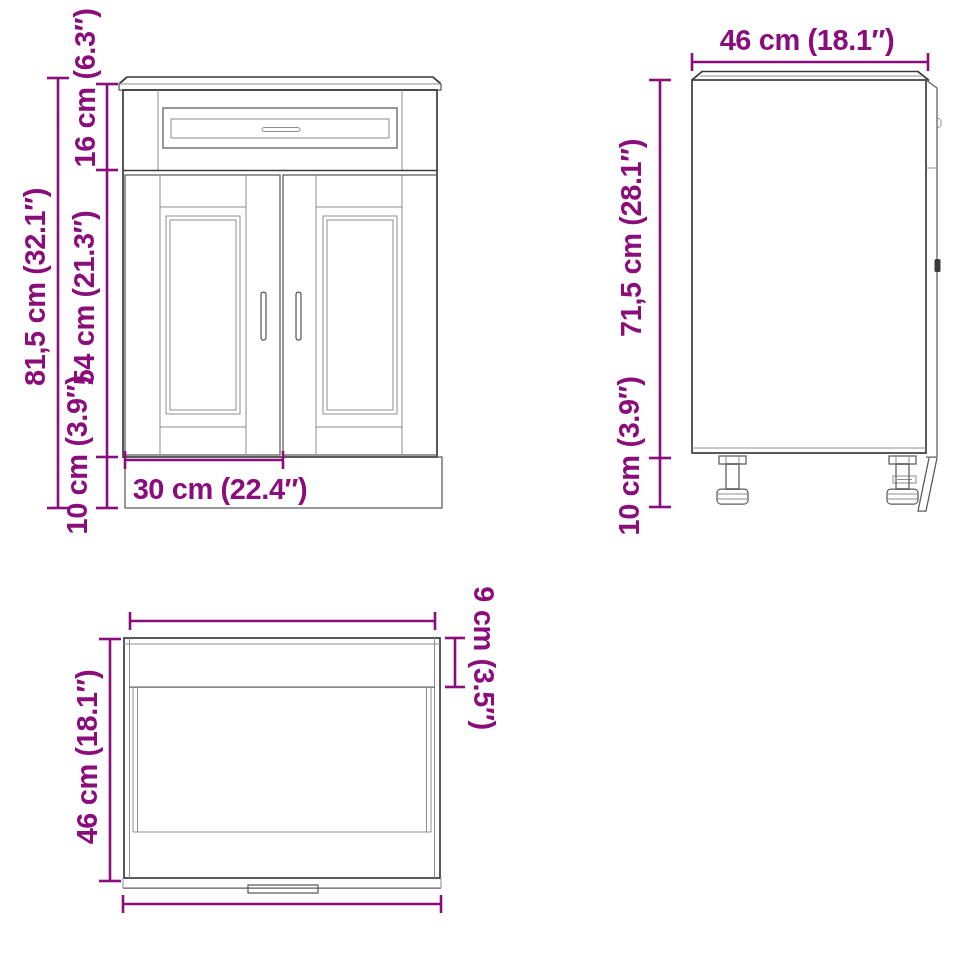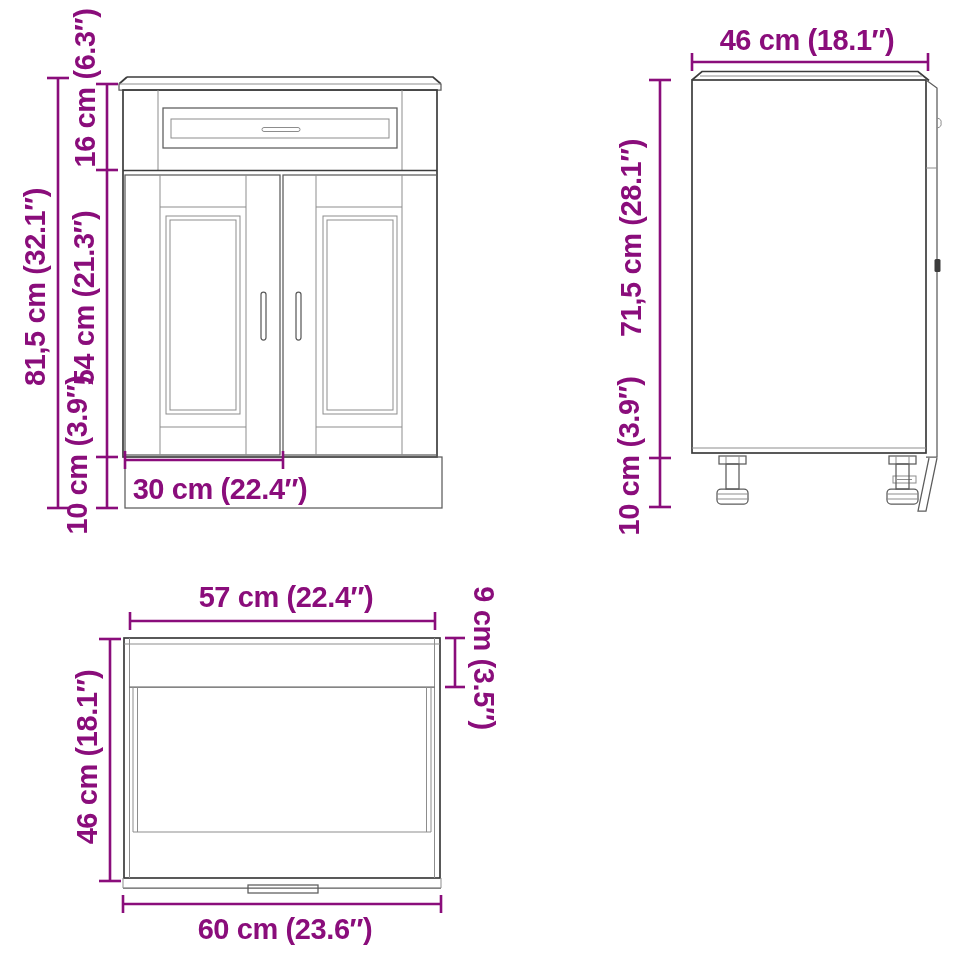--- a/index.html
+++ b/index.html
@@ -163,18 +163,16 @@
   <div class="dim-label ccw" style="left:35px;top:287px">81,5 cm (32.1″)</div>
   <div class="dim-label ccw" style="left:85px;top:88px">16 cm (6.3″)</div>
   <div class="dim-label ccw" style="left:84px;top:298px">54 cm (21.3″)</div>
   <div class="dim-label ccw" style="left:77px;top:455px">10 cm (3.9″)</div>
   <div class="dim-label" style="left:220px;top:489px">30 cm (22.4″)</div>
 
   <div class="dim-label" style="left:807px;top:40px">46 cm (18.1″)</div>
   <div class="dim-label ccw" style="left:631px;top:238px">71,5 cm (28.1″)</div>
   <div class="dim-label ccw" style="left:629px;top:456px">10 cm (3.9″)</div>
 
-  <div class="dim-label" style="left:286px;top:597px">57 cm (22.4″)</div>
   <div class="dim-label cw" style="left:483px;top:658px">9 cm (3.5″)</div>
   <div class="dim-label ccw" style="left:87px;top:757px">46 cm (18.1″)</div>
-  <div class="dim-label" style="left:285px;top:929px">60 cm (23.6″)</div>
 
 </div>
 
 </body></html>

